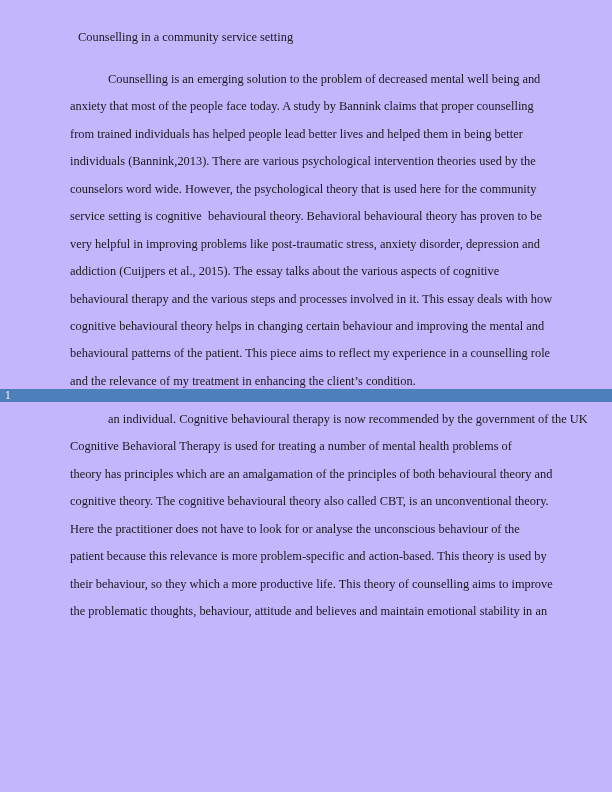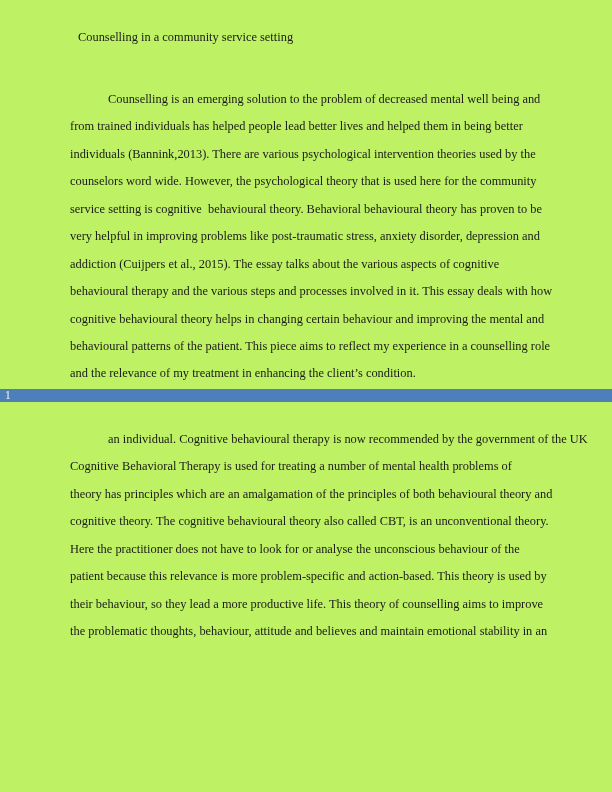--- a/index.html
+++ b/index.html
@@ -4,21 +4,21 @@
 <style>
   html, body {
     margin: 0;
     padding: 0;
     background: #ffffff;
   }
   .page {
     position: relative;
     width: 612px;
     height: 792px;
-    background: #bef264;
+    background: #c4b5fd;
     overflow: hidden;
     font-family: "Liberation Serif", "DejaVu Serif", serif;
     color: #1a1a1a;
   }
   .doc-header {
     position: absolute;
     left: 78px;
     top: 30px;
     font-size: 12.4px;
     line-height: 14px;
@@ -32,21 +32,20 @@
   .para-1 { top: 66px; }
   .para-2 { top: 406px; }
   .line {
     font-size: 12.4px;
     line-height: 27.45px;
     height: 27.45px;
     white-space: pre;
   }
   .para .line:first-child {
     padding-left: 38px;
-    margin-top: 20px;
   }
   .page-marker-bar {
     position: absolute;
     left: 0;
     top: 389px;
     width: 612px;
     height: 13px;
   }
   .page-marker-number {
     display: block;
@@ -59,20 +58,21 @@
 </style>
 </head>
 <body>
 
 <div class="page">
 
   <div class="doc-header">Counselling in a community service setting</div>
 
   <div class="para para-1">
       <div class="line">Counselling is an emerging solution to the problem of decreased mental well being and</div>
+      <div class="line">anxiety that most of the people face today. A study by Bannink claims that proper counselling</div>
       <div class="line">from trained individuals has helped people lead better lives and helped them in being better</div>
       <div class="line">individuals (Bannink,2013). There are various psychological intervention theories used by the</div>
       <div class="line">counselors word wide. However, the psychological theory that is used here for the community</div>
       <div class="line">service setting is cognitive  behavioural theory. Behavioral behavioural theory has proven to be</div>
       <div class="line">very helpful in improving problems like post-traumatic stress, anxiety disorder, depression and</div>
       <div class="line">addiction (Cuijpers et al., 2015). The essay talks about the various aspects of cognitive</div>
       <div class="line">behavioural therapy and the various steps and processes involved in it. This essay deals with how</div>
       <div class="line">cognitive behavioural theory helps in changing certain behaviour and improving the mental and</div>
       <div class="line">behavioural patterns of the patient. This piece aims to reflect my experience in a counselling role</div>
       <div class="line">and the relevance of my treatment in enhancing the client’s condition.</div>
@@ -82,17 +82,17 @@
     <span class="page-marker-number">1</span>
   </div>
 
   <div class="para para-2">
       <div class="line">an individual. Cognitive behavioural therapy is now recommended by the government of the UK</div>
       <div class="line">Cognitive Behavioral Therapy is used for treating a number of mental health problems of</div>
       <div class="line">theory has principles which are an amalgamation of the principles of both behavioural theory and</div>
       <div class="line">cognitive theory. The cognitive behavioural theory also called CBT, is an unconventional theory.</div>
       <div class="line">Here the practitioner does not have to look for or analyse the unconscious behaviour of the</div>
       <div class="line">patient because this relevance is more problem-specific and action-based. This theory is used by</div>
-      <div class="line">their behaviour, so they lead a more productive life. This theory of counselling aims to improve</div>
+      <div class="line">their behaviour, so they which a more productive life. This theory of counselling aims to improve</div>
       <div class="line">the problematic thoughts, behaviour, attitude and believes and maintain emotional stability in an</div>
     </div>
 
 </div>
 
 </body></html>

